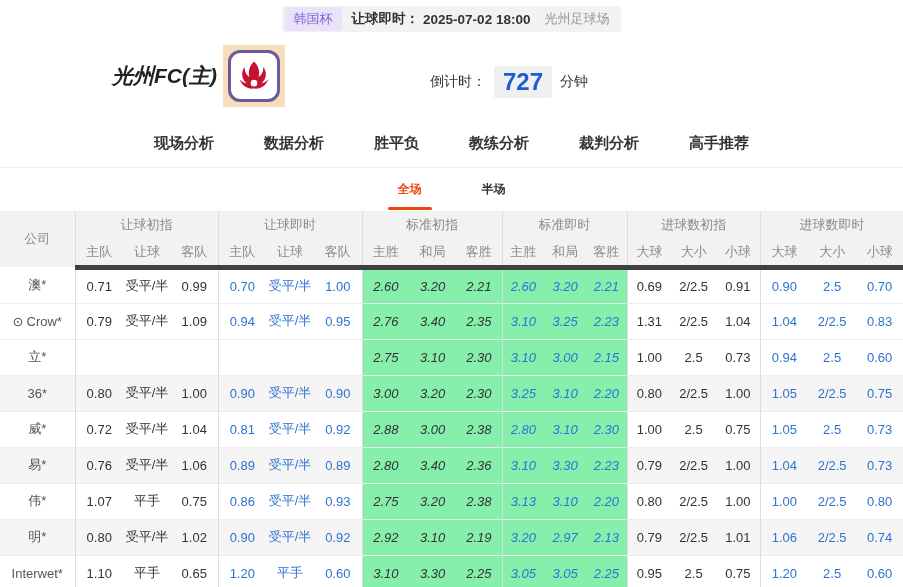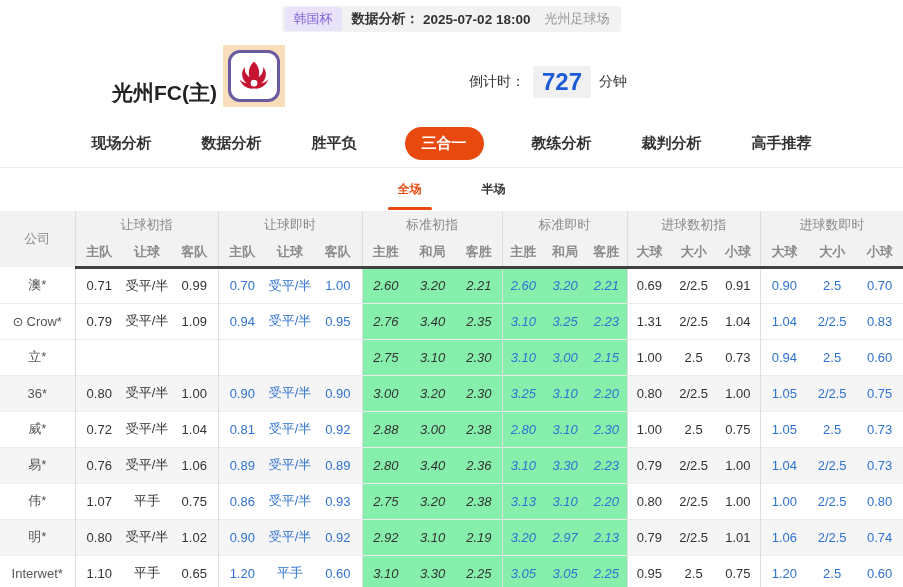--- a/index.html
+++ b/index.html
@@ -10,68 +10,68 @@
   .topbar { height:32px; display:flex; justify-content:center; align-items:center; padding-top:6px; }
   .topbar-pill { display:inline-flex; align-items:center; background:#f2f2f2; border-radius:3px;
     padding:3px 12px 3px 3px; height:26px; }
   .league-badge { background:#e9e3fa; color:#7c60d9; font-size:13px; padding:3px 9px; border-radius:3px; }
   .kickoff-label, .kickoff-time { font-weight:bold; font-size:13.5px; color:#333; margin-left:10px; }
   .kickoff-time { margin-left:4px; }
   .venue { color:#999; font-size:13px; margin-left:14px; }
 
   
   .match-header { position:relative; height:88px; display:flex; align-items:center; }
-  .team { display:flex; align-items:flex-end; gap:6px; }
+  .team { display:flex; align-items:center; gap:6px;font-style:italic; }
   .team.home { margin-left:112px; }
   .team.away { position:absolute; right:16px; }
   .team-name { font-size:21px; font-weight:bold; color:#222; }
   .logo-wrap { width:62px; height:62px; display:flex; align-items:center; justify-content:center; }
   .logo-wrap.home-bg { background:#f7ddba; }
   .logo-wrap.away-bg { background:#ccdcf2; }
   .logo-inner { width:52px; height:52px; background:#fff; border:3px solid #6a5aa0; border-radius:12px;
     display:flex; align-items:center; justify-content:center; }
-  .countdown { position:absolute; left:469px; top:34px; display:flex; align-items:center; font-size:14px; color:#333; }
+  .countdown { position:absolute; left:430px; top:34px; display:flex; align-items:center; font-size:14px; color:#333; }
   .countdown-value { background:#f0f0f0; color:#1e5bd6; font-weight:bold; font-size:24px;
     padding:2px 9px; margin:0 8px; border-radius:2px; }
 
   
   .nav { height:48px; display:flex; align-items:center; justify-content:center; gap:46px;
     border-bottom:1px solid #eee; }
   .nav-tab { font-size:15px; color:#333; font-weight:bold; cursor:pointer; padding:7px 2px; }
   .nav-tab.active { background:#e8490f; color:#fff; border-radius:17px; padding:7px 17px; }
 
   
   .subtabs { height:43px; display:flex; align-items:center; justify-content:center; gap:48px; }
   .subtab { position:relative; font-size:12px; color:#333; font-weight:bold; cursor:pointer;
     padding:10px 6px; }
   .subtab.active { color:#e8490f; }
   .subtab.active::after { content:""; position:absolute; left:-4px; right:-4px; bottom:-2px;
     height:3px; background:#e8490f; border-radius:2px; }
 
   
   table { width:903px; border-collapse:collapse; table-layout:fixed; font-size:13px; }
   thead th { background:#f2f2f2; color:#8a8a8a; font-weight:normal; height:28px; text-align:center; }
-  thead tr:last-child th { border-bottom:3px solid #404040;font-weight:bold; }
+  thead tr:last-child th { border-bottom:5px solid #404040; }
   tbody td { height:36px; text-align:center; border-top:1px solid #ededed; color:#333; background:#fff; }
   tbody tr:first-child td { border-top:none; }
   th.g-start, td.g-start { border-left:1px solid #ddd; }
   th.comp { border-left:none; }
   tbody tr.alt td { background:#f5f5f5; }
   tbody td.cyan, tbody tr.alt td.cyan { background:#86efac;font-style:italic; }
   td.live { color:#2f72d2; }
   td.company-cell { color:#555; }
   .ball-ico { font-size:13px; margin-right:3px; color:#444; }
 </style>
 </head>
 <body>
 
 <div class="topbar">
   <div class="topbar-pill">
     <span class="league-badge">韩国杯</span>
-    <span class="kickoff-label">数据分析：</span>
+    <span class="kickoff-label">让球即时：</span>
     <span class="kickoff-time">2025-07-02 18:00</span>
     <span class="venue">光州足球场</span>
   </div>
 </div>
 
 <div class="match-header">
   <div class="team home">
     <span class="team-name">光州FC(主)</span>
     <span class="logo-wrap home-bg">
       <span class="logo-inner">
@@ -86,21 +86,20 @@
     <span>倒计时：</span>
     <span class="countdown-value">727</span>
     <span>分钟</span>
   </div>
 </div>
 
 <div class="nav">
     <div class="nav-tab">现场分析</div>
     <div class="nav-tab">数据分析</div>
     <div class="nav-tab">胜平负</div>
-    <div class="nav-tab active">三合一</div>
     <div class="nav-tab">教练分析</div>
     <div class="nav-tab">裁判分析</div>
     <div class="nav-tab">高手推荐</div>
   </div>
 
 <div class="subtabs">
     <div class="subtab active">全场</div>
     <div class="subtab">半场</div>
   </div>
 

